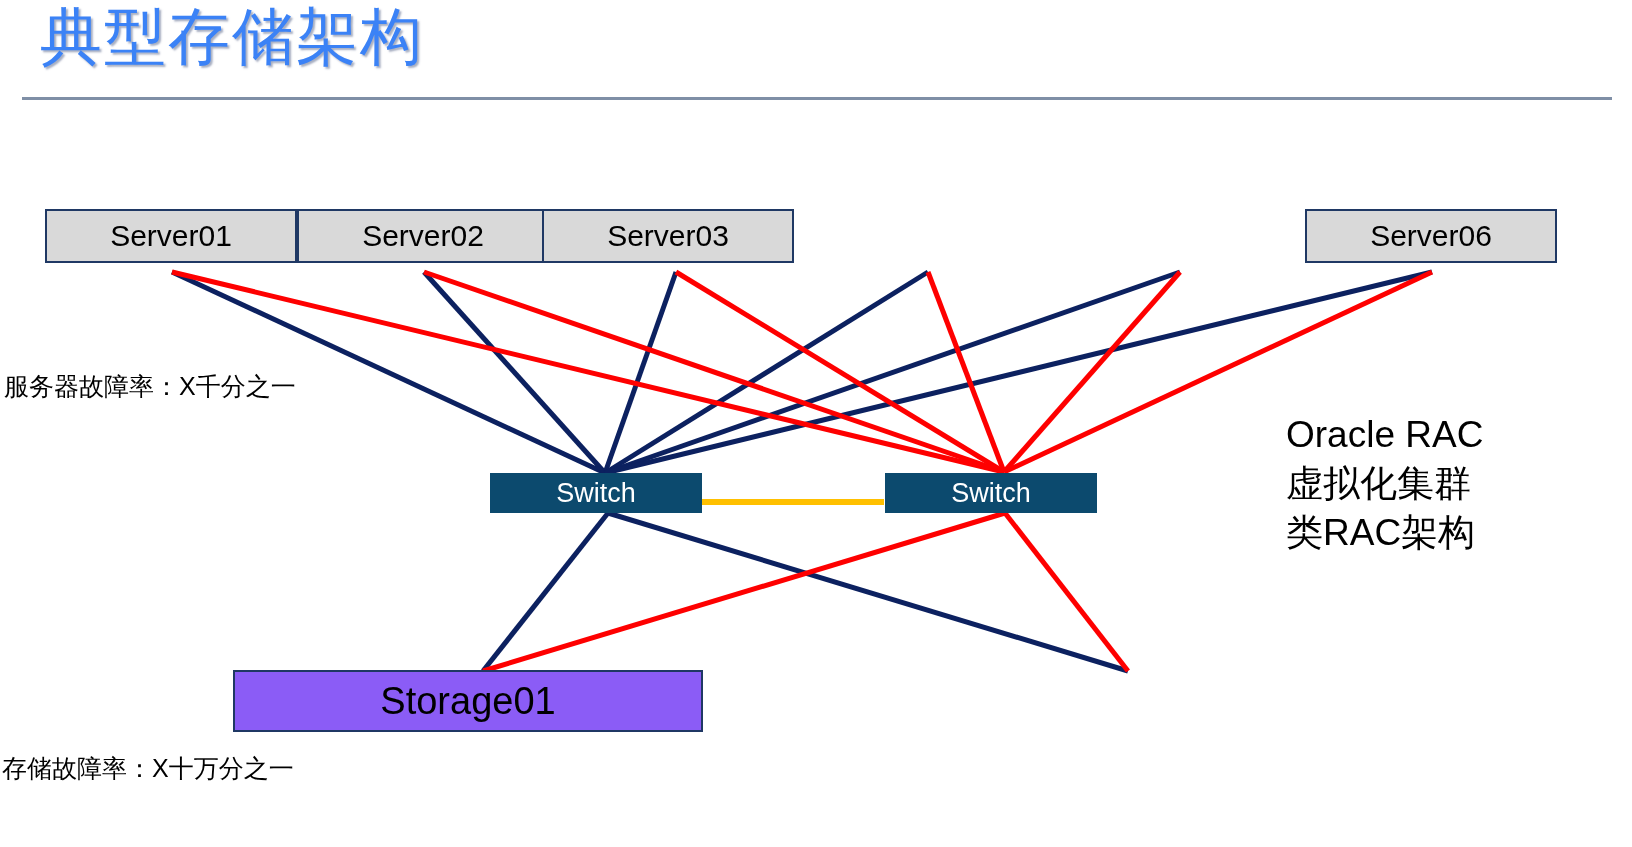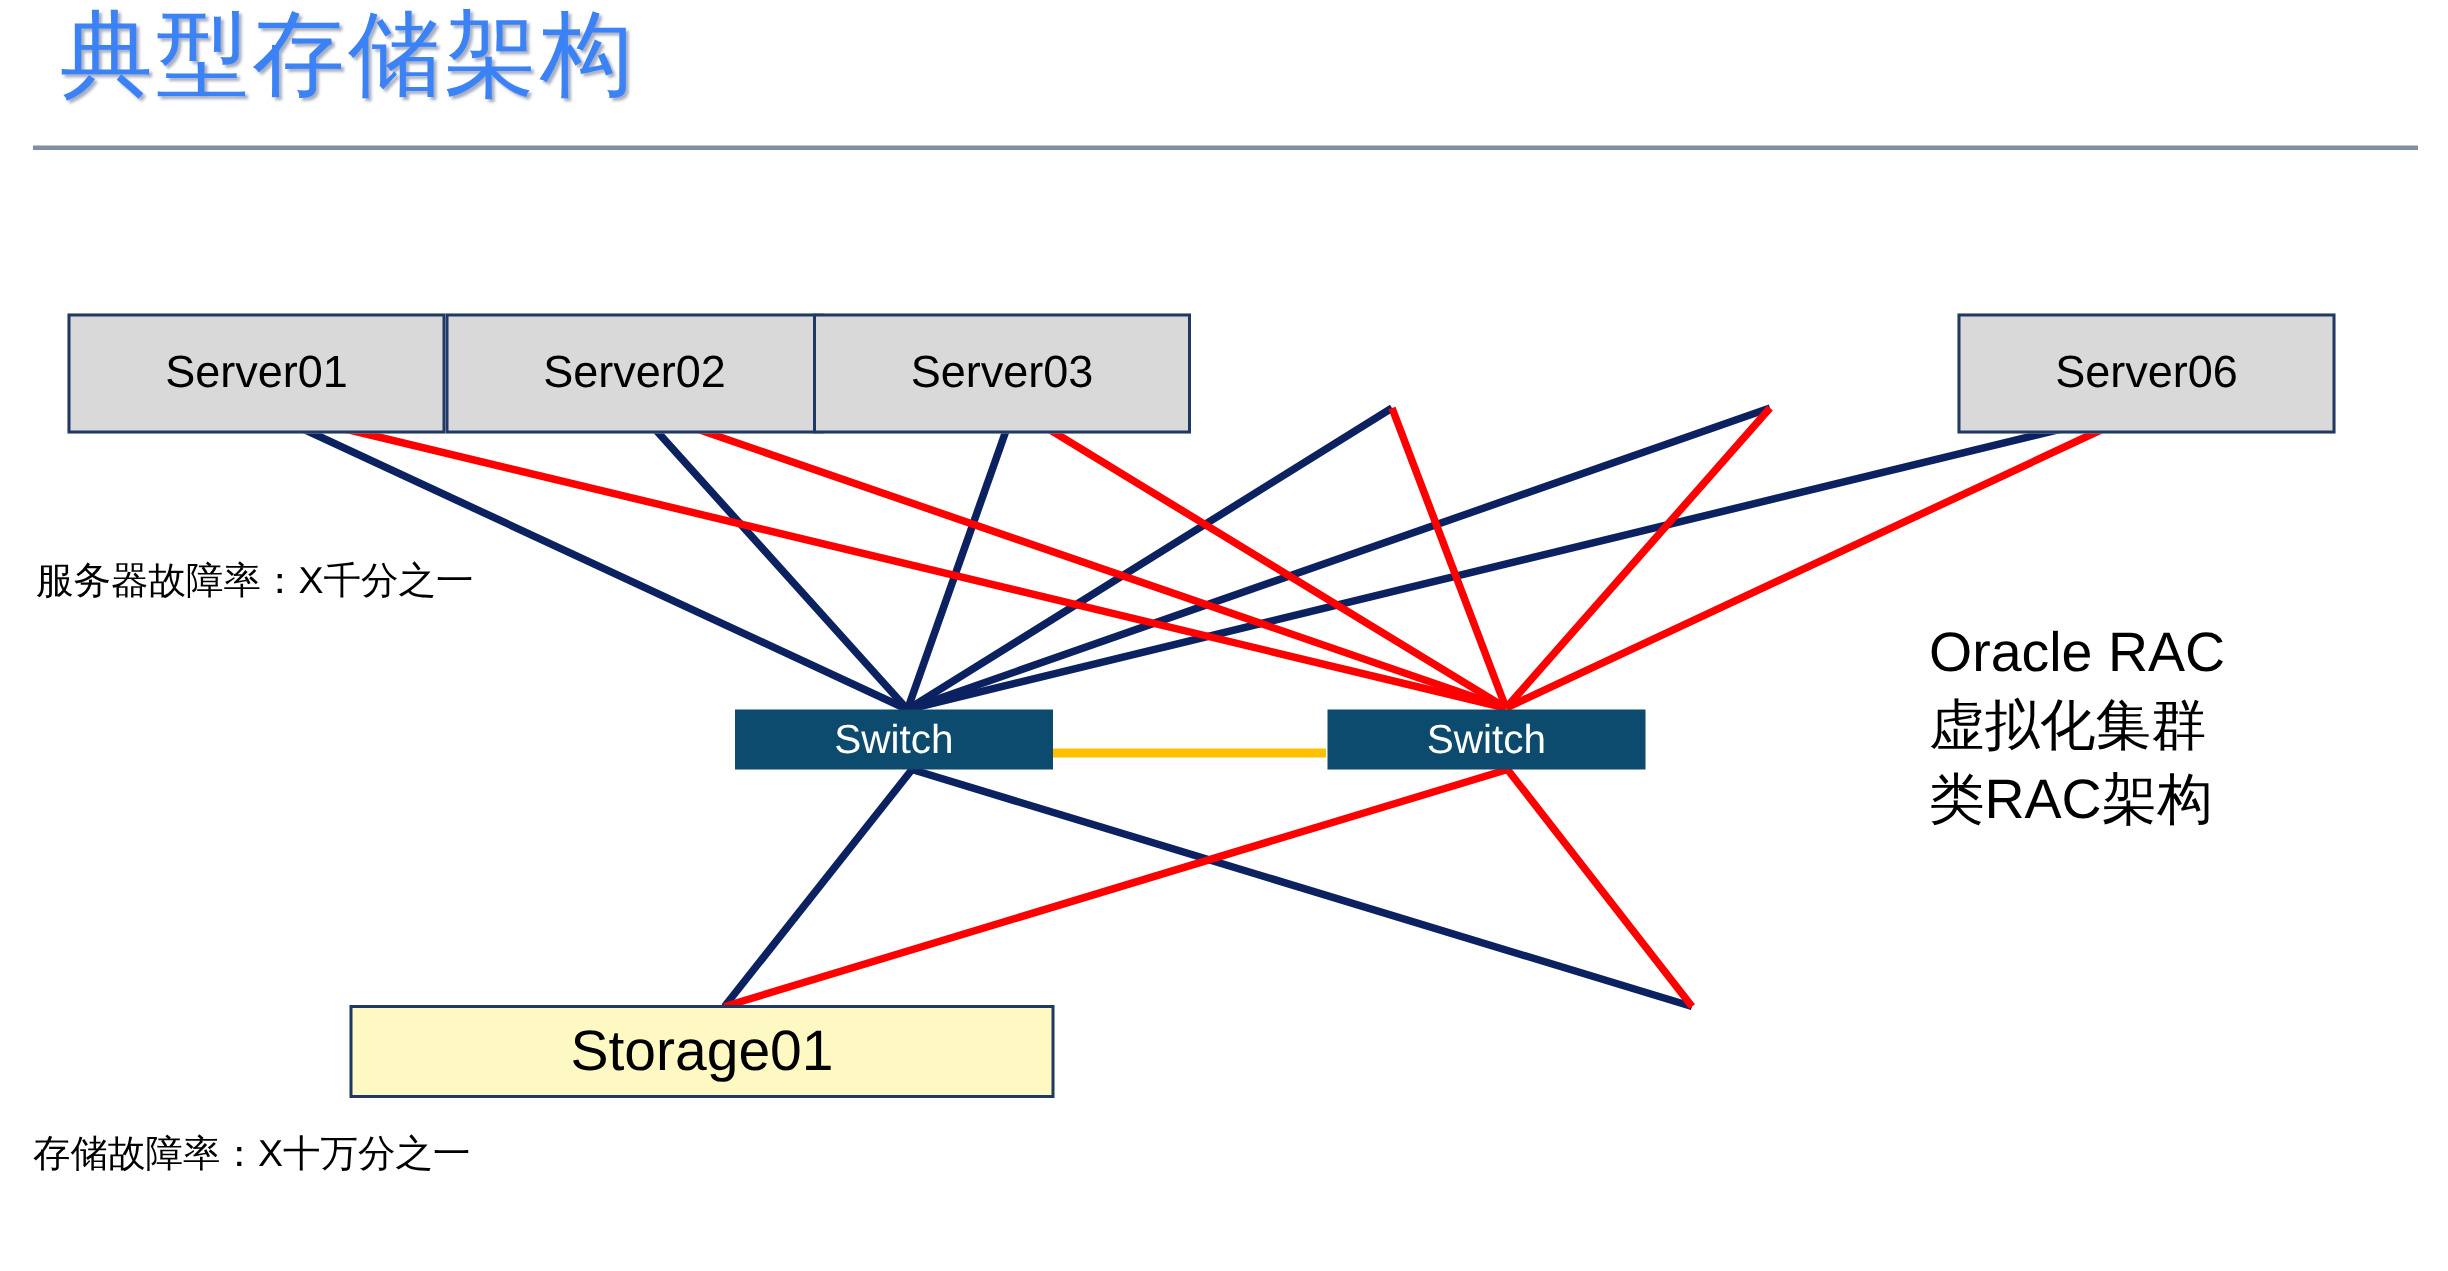--- a/index.html
+++ b/index.html
@@ -36,26 +36,26 @@
     position:absolute;
     box-sizing:border-box;
     display:flex;align-items:center;justify-content:center;
     white-space:nowrap;
   }
   .server{
     background:#d9d9d9;
     border:2px solid #1f3864;
     color:#000000;
     font-size:30px;
-    height:80px;
+    height:54px;
     width:252px;
     top:209px;
   }
   .storage{
-    background:#fef9c3;
+    background:#8b5cf6;
     border:2px solid #1f3864;
     color:#000000;
     font-size:38px;
     height:62px;
     top:670px;
   }
   .switch{
     background:#0c4a6e;
     border:none;
     color:#ffffff;
@@ -64,21 +64,20 @@
     width:212px;
     top:473px;
   }
 
   
   .note{
     position:absolute;
     color:#000000;
     white-space:nowrap;
     font-size:25px;
-    margin-left:20px;
   }
   #note-server{left:4px;top:370px;}
   #note-storage{left:2px;top:752px;}
   #side-note{
     position:absolute;left:1286px;top:410px;
     color:#000000;font-size:37px;line-height:1.33;
     white-space:nowrap;
   }
   #side-note div{padding:0;margin:0;}
 </style>

